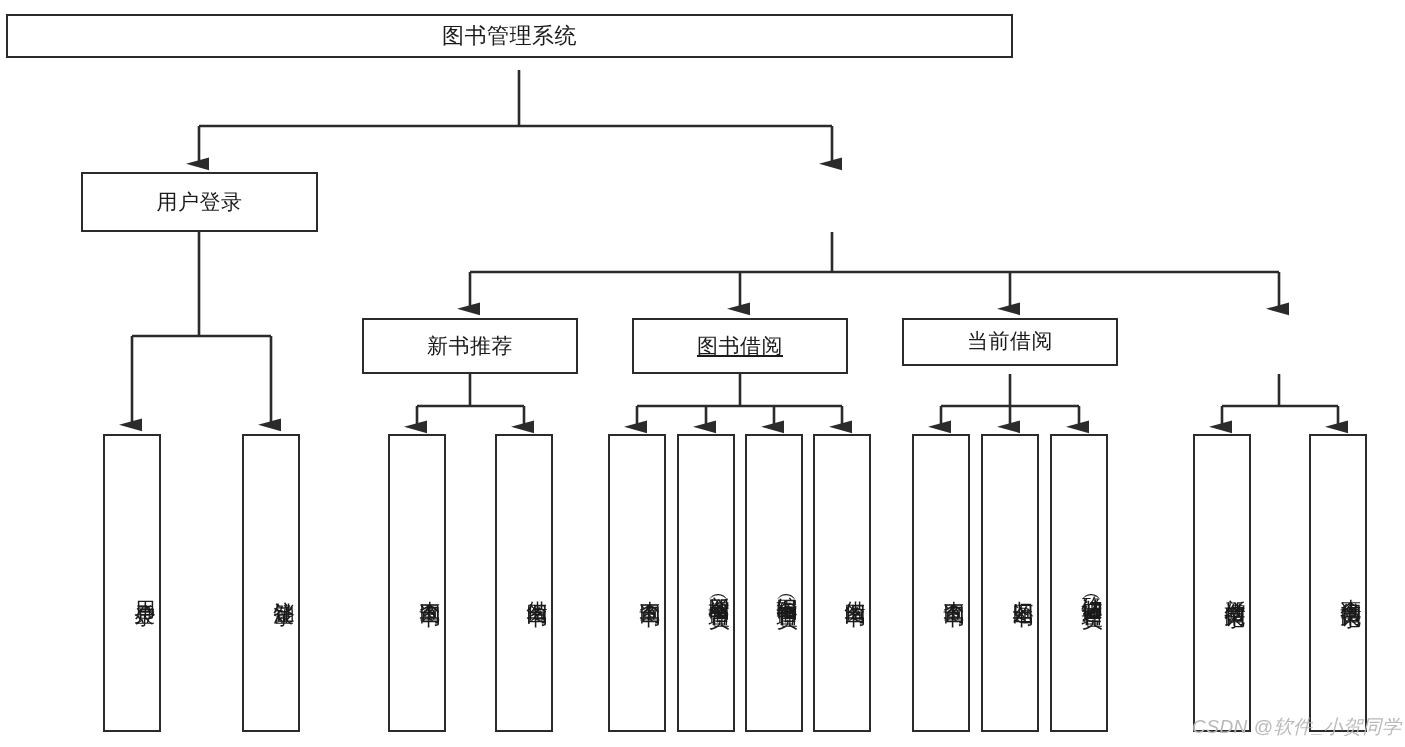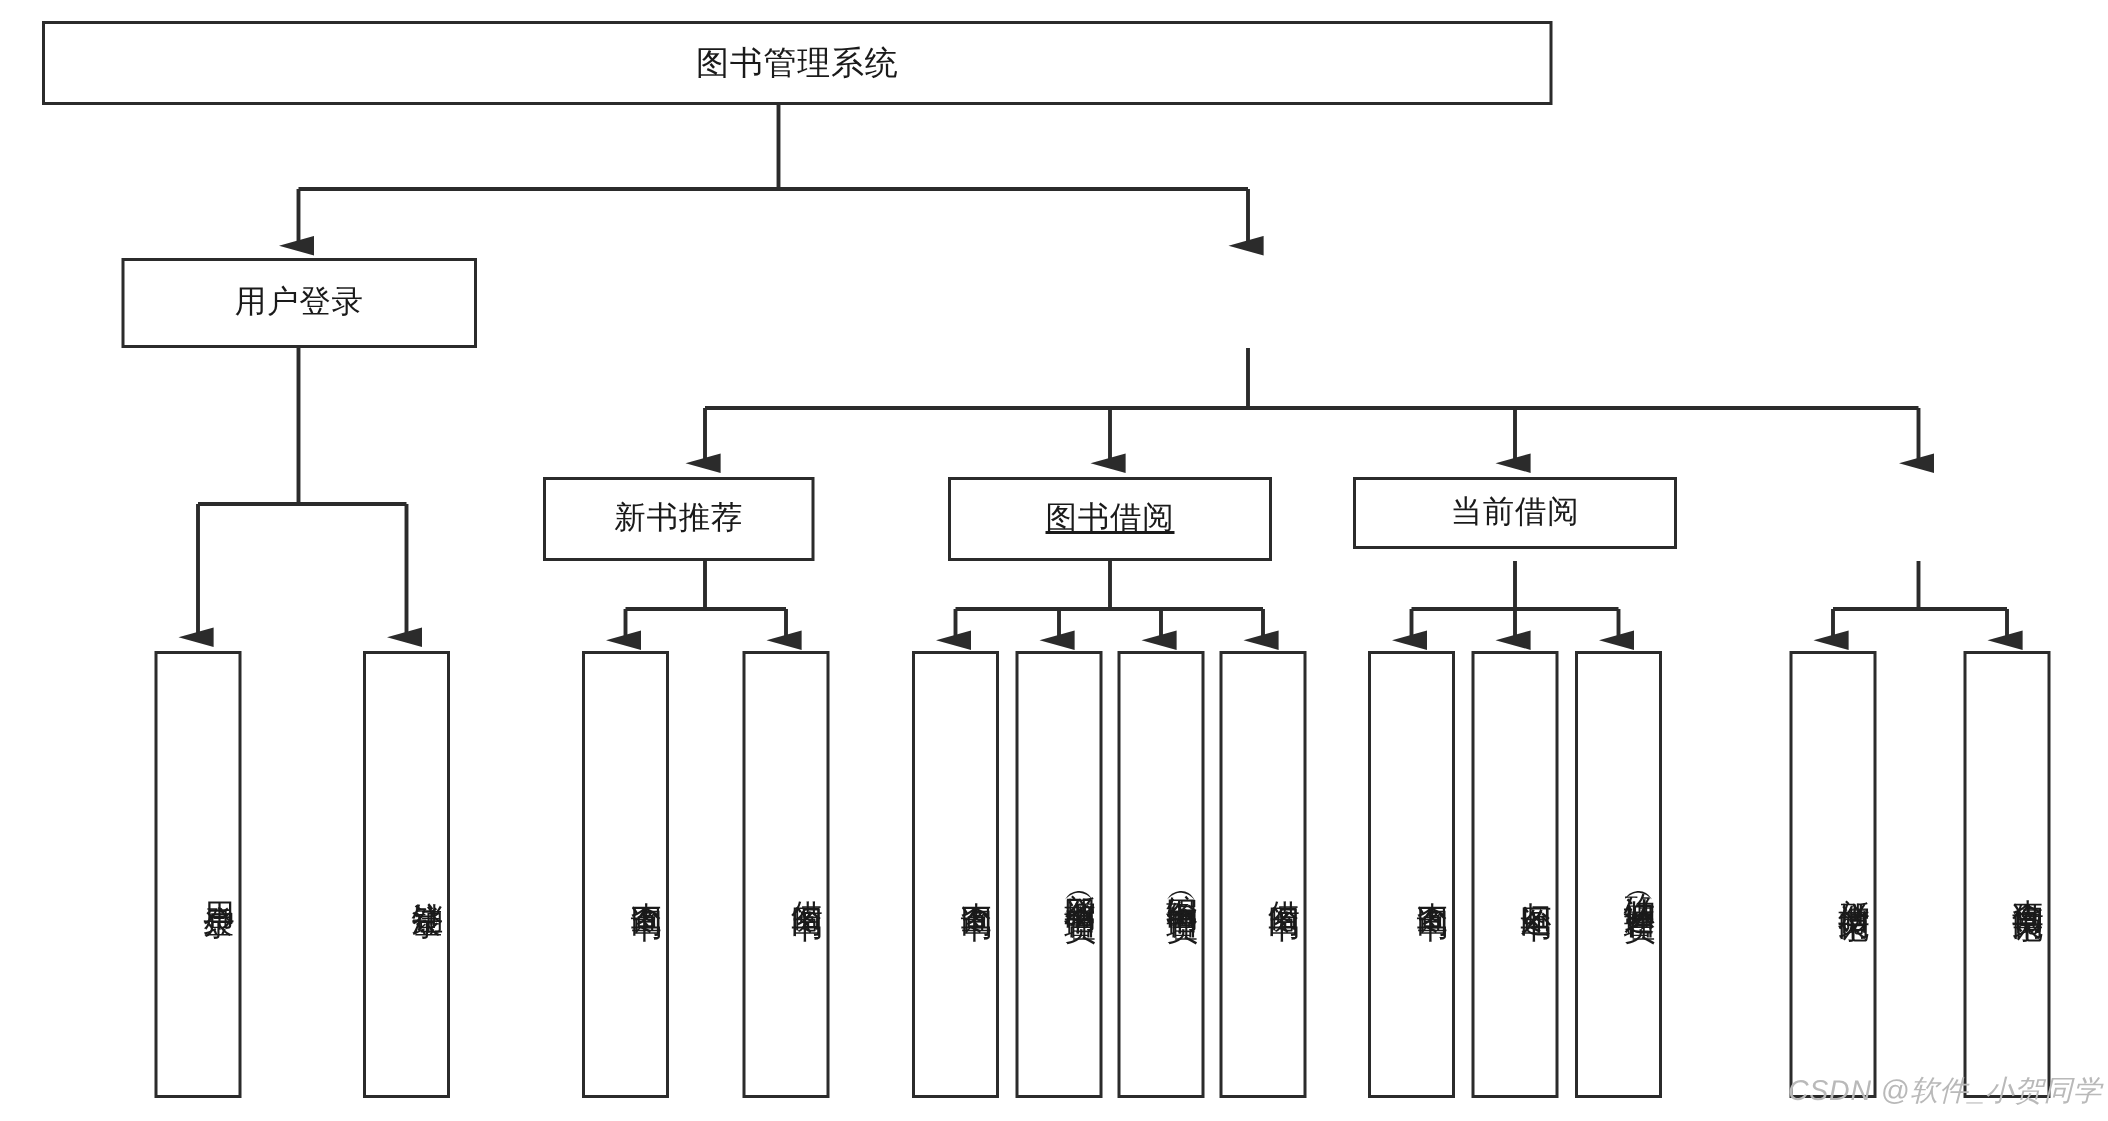--- a/index.html
+++ b/index.html
@@ -117,25 +117,25 @@
       <path d="M1010,406 L1010,426" marker-end="url(#arrow)"></path>
       <path d="M1079,406 L1079,426" marker-end="url(#arrow)"></path>
 
       <path d="M1279,374 L1279,406"></path>
       <path d="M1222,406 L1338,406"></path>
       <path d="M1222,406 L1222,426" marker-end="url(#arrow)"></path>
       <path d="M1338,406 L1338,426" marker-end="url(#arrow)"></path>
     </g>
   </svg>
 
-  <div class="node horiz root" style="left:28px; top:14px; width:1007px; height:56px;">图书管理系统</div>
+  <div class="node horiz root" style="left:6px; top:14px; width:1007px; height:44px;">图书管理系统</div>
 
   <div class="node horiz" style="left:81px; top:172px; width:237px; height:60px;">用户登录</div>
 
-  <div class="node horiz" style="left:362px; top:318px; width:181px; height:56px;">新书推荐</div>
+  <div class="node horiz" style="left:362px; top:318px; width:216px; height:56px;">新书推荐</div>
   <div class="node horiz" style="left:632px; top:318px; width:216px; height:56px;text-decoration:underline;">图书借阅</div>
   <div class="node horiz" style="left:902px; top:318px; width:216px; height:48px;font-family:Liberation Serif, serif;">当前借阅</div>
 
   <div class="node vert" style="left:103px; top:434px; width:58px; height:298px;">
     <span class="vlabel">用户登录</span>
   </div>
   <div class="node vert" style="left:242px; top:434px; width:58px; height:298px;">
     <span class="vlabel">注销登录</span>
   </div>
 

